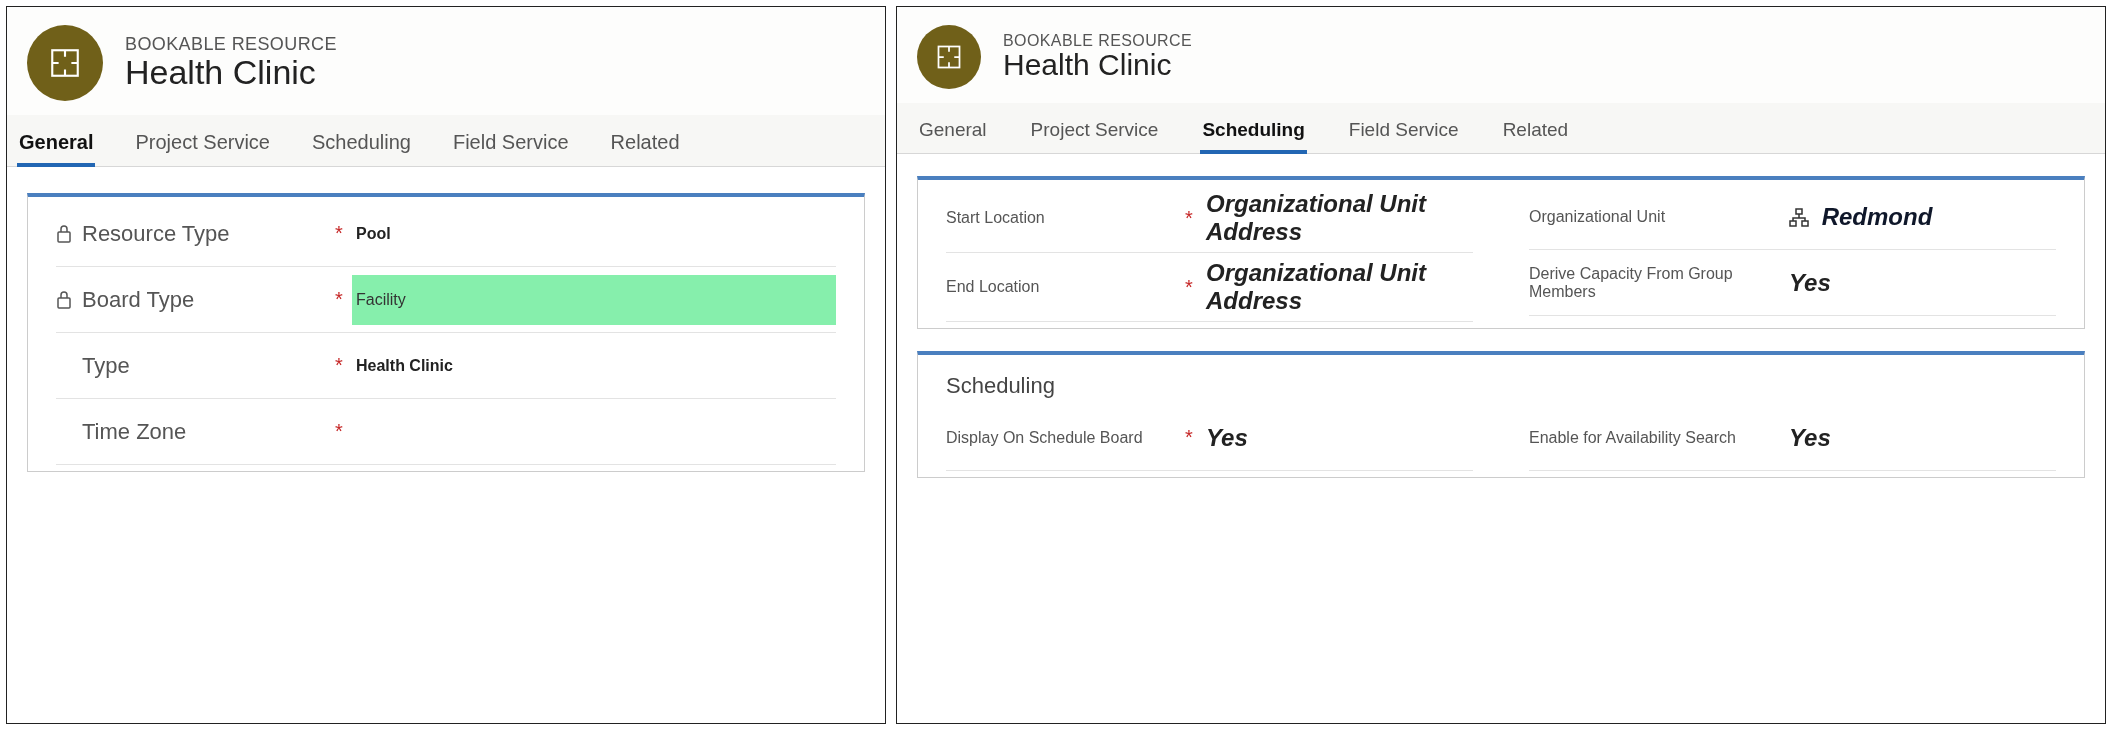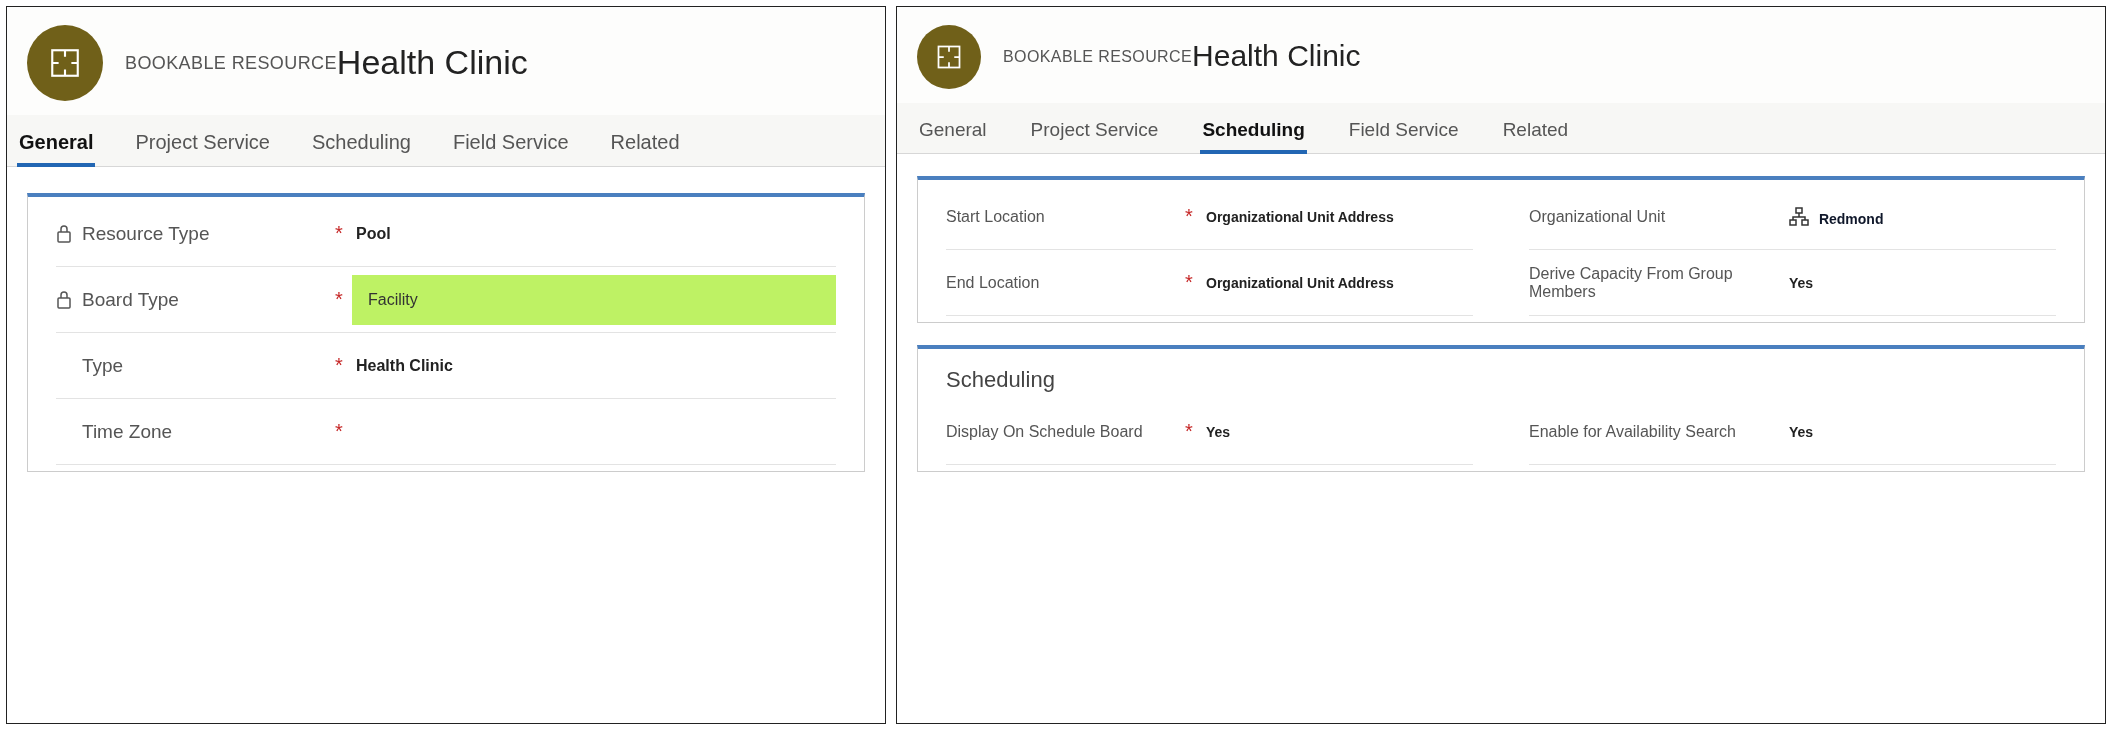--- a/index.html
+++ b/index.html
@@ -31,21 +31,21 @@
     background: #fdfdfc;
   }
   .avatar {
     width: 76px; height: 76px;
     border-radius: 50%;
     background: #706019;
     display: flex; align-items: center; justify-content: center;
     color: #fff;
   }
   .avatar svg { width: 34px; height: 34px; stroke: #fff; stroke-width: 2; fill: none; }
-  .header-text { display: flex; flex-direction: row; align-items: center; }
+  .header-text { display: flex; flex-direction: column; }
   .entity-label { font-size: 18px; letter-spacing: 0.4px; color: #555; }
   .entity-title { font-size: 34px; color: #222; margin-top: -2px; }
 
   .panel-right .avatar { width: 64px; height: 64px; }
   .panel-right .avatar svg { width: 28px; height: 28px; }
   .panel-right .entity-label { font-size: 16px; }
   .panel-right .entity-title { font-size: 30px; }
 
   
   .tabs {
@@ -101,45 +101,45 @@
     border-bottom: 1px solid #e3e3e3;
     margin: 0 18px;
     gap: 6px;
   }
   .label-cell {
     width: 270px;
     display: flex;
     align-items: center;
     gap: 10px;
     color: #555;
-    font-size: 19px;
+    font-size: 22px;
   }
   .panel-right .label-cell { width: 230px; font-size: 16px; }
   .lock {
     width: 16px; height: 20px; flex-shrink: 0;
   }
   .req {
     color: #c62828;
     width: 14px;
     font-size: 20px;
     text-align: center;
   }
   .value-cell {
     flex: 1;
     font-size: 16px;
     font-weight: 600;
     color: #222;
     padding: 6px 4px;
   }
-  .panel-right .value-cell { font-size: 14px; }
+  .panel-right .value-cell { font-size: 24px; font-style: italic; }
   .value-cell.nobold { font-weight: 400; }
   .value-cell.boxed {
-    background: #bef264;
+    background: #86efac;
     font-weight: 400;
-    padding: 16px 16px;
+    padding: 16px 4px;
     color: #333;
   }
   .value-link {
     color: #0f172a;
     font-weight: 600;
   }
   .org-icon {
     width: 20px; height: 20px;
     margin-right: 6px;
     vertical-align: -3px;

